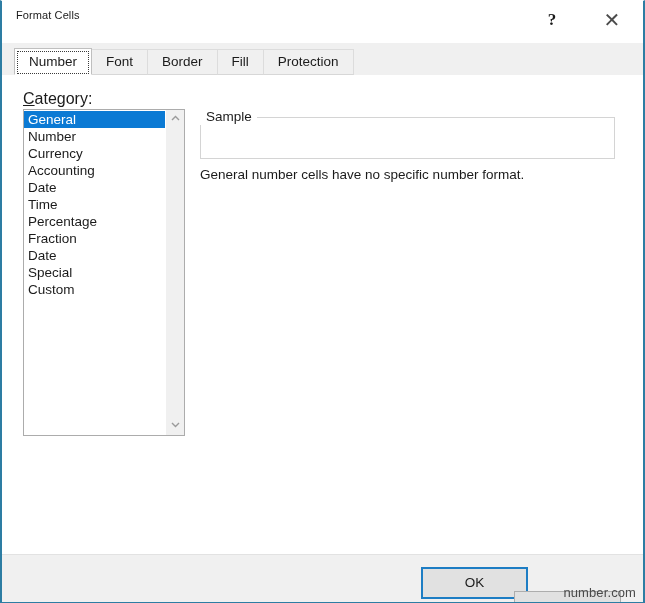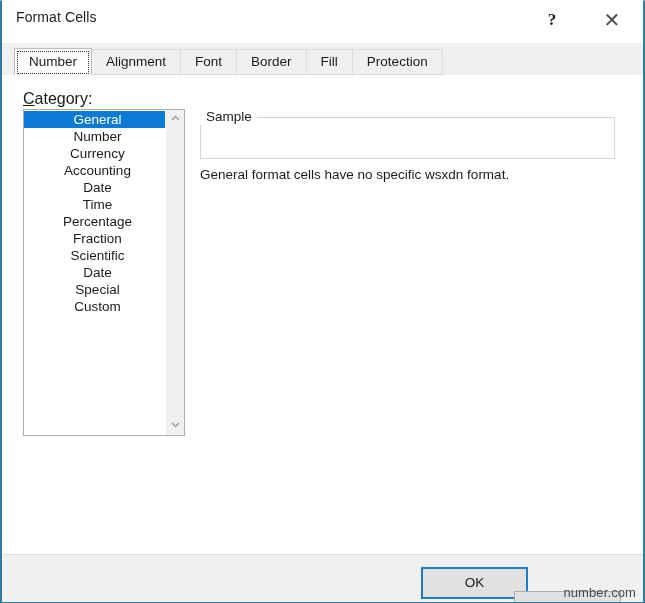--- a/index.html
+++ b/index.html
@@ -36,21 +36,21 @@
     left: 0;
     top: 0;
     right: 0;
     height: 42px;
     background: #ffffff;
   }
   #title-text {
     position: absolute;
     left: 14px;
     top: 8px;
-    font-size: 14px;
+    font-size: 11px;
     color: #1b1b1b;
     letter-spacing: 0.1px;
     white-space: nowrap;
   }
   .caption-btn {
     position: absolute;
     top: 0;
     width: 46px;
     height: 38px;
     background: transparent;
@@ -158,21 +158,20 @@
   #category-listbox {
     position: absolute;
     left: 21px;
     top: 108px;
     width: 162px;
     height: 327px;
     box-sizing: border-box;
     background: #ffffff;
     border: 1px solid #acacac;
     overflow: hidden;
-    text-align: center;
   }
   #category-items {
     position: absolute;
     left: 0;
     top: 1px;
     width: 143px;
   }
   .cat-item {
     height: 17px;
     line-height: 17px;
@@ -309,23 +308,20 @@
     <button class="caption-btn" id="close-button">
       <span class="glyph">✕</span>
     </button>
   </div>
 
   <div id="tabstrip">
     <div id="tablist">
       <div class="tab selected">
         <span>Number</span>
         <span class="focus-ring"></span>
-      </div>
-      <div class="tab">
-        <span>Alignment</span>
       </div>
       <div class="tab">
         <span>Font</span>
       </div>
       <div class="tab">
         <span>Border</span>
       </div>
       <div class="tab">
         <span>Fill</span>
       </div>
@@ -342,21 +338,20 @@
   <div id="category-listbox">
     <div id="category-items">
       <div class="cat-item selected">General</div>
       <div class="cat-item">Number</div>
       <div class="cat-item">Currency</div>
       <div class="cat-item">Accounting</div>
       <div class="cat-item">Date</div>
       <div class="cat-item">Time</div>
       <div class="cat-item">Percentage</div>
       <div class="cat-item">Fraction</div>
-      <div class="cat-item">Scientific</div>
       <div class="cat-item">Date</div>
       <div class="cat-item">Special</div>
       <div class="cat-item">Custom</div>
     </div>
     <div id="cat-scrollbar">
       <div class="sb-arrow up">
         <svg width="9" height="6" viewBox="0 0 9 6">
             <polyline points="1,5 4.5,1.5 8,5" fill="none" stroke="#9a9a9a" stroke-width="1.4"></polyline>
           </svg>
       </div>
@@ -365,21 +360,21 @@
             <polyline points="1,1 4.5,4.5 8,1" fill="none" stroke="#9a9a9a" stroke-width="1.4"></polyline>
           </svg>
       </div>
     </div>
   </div>
 
   <div id="sample-group"></div>
   <div id="sample-legend">Sample</div>
   <div id="sample-value"></div>
 
-  <div id="description">General format cells have no specific wsxdn format.</div>
+  <div id="description">General number cells have no specific number format.</div>
 
   <div id="footer">
     <button class="dlg-button" id="ok-button">OK</button>
     <button class="dlg-button" id="cancel-button">Cancel</button>
   </div>
 
   <div id="watermark">number.com</div>
 
 </div>
 

